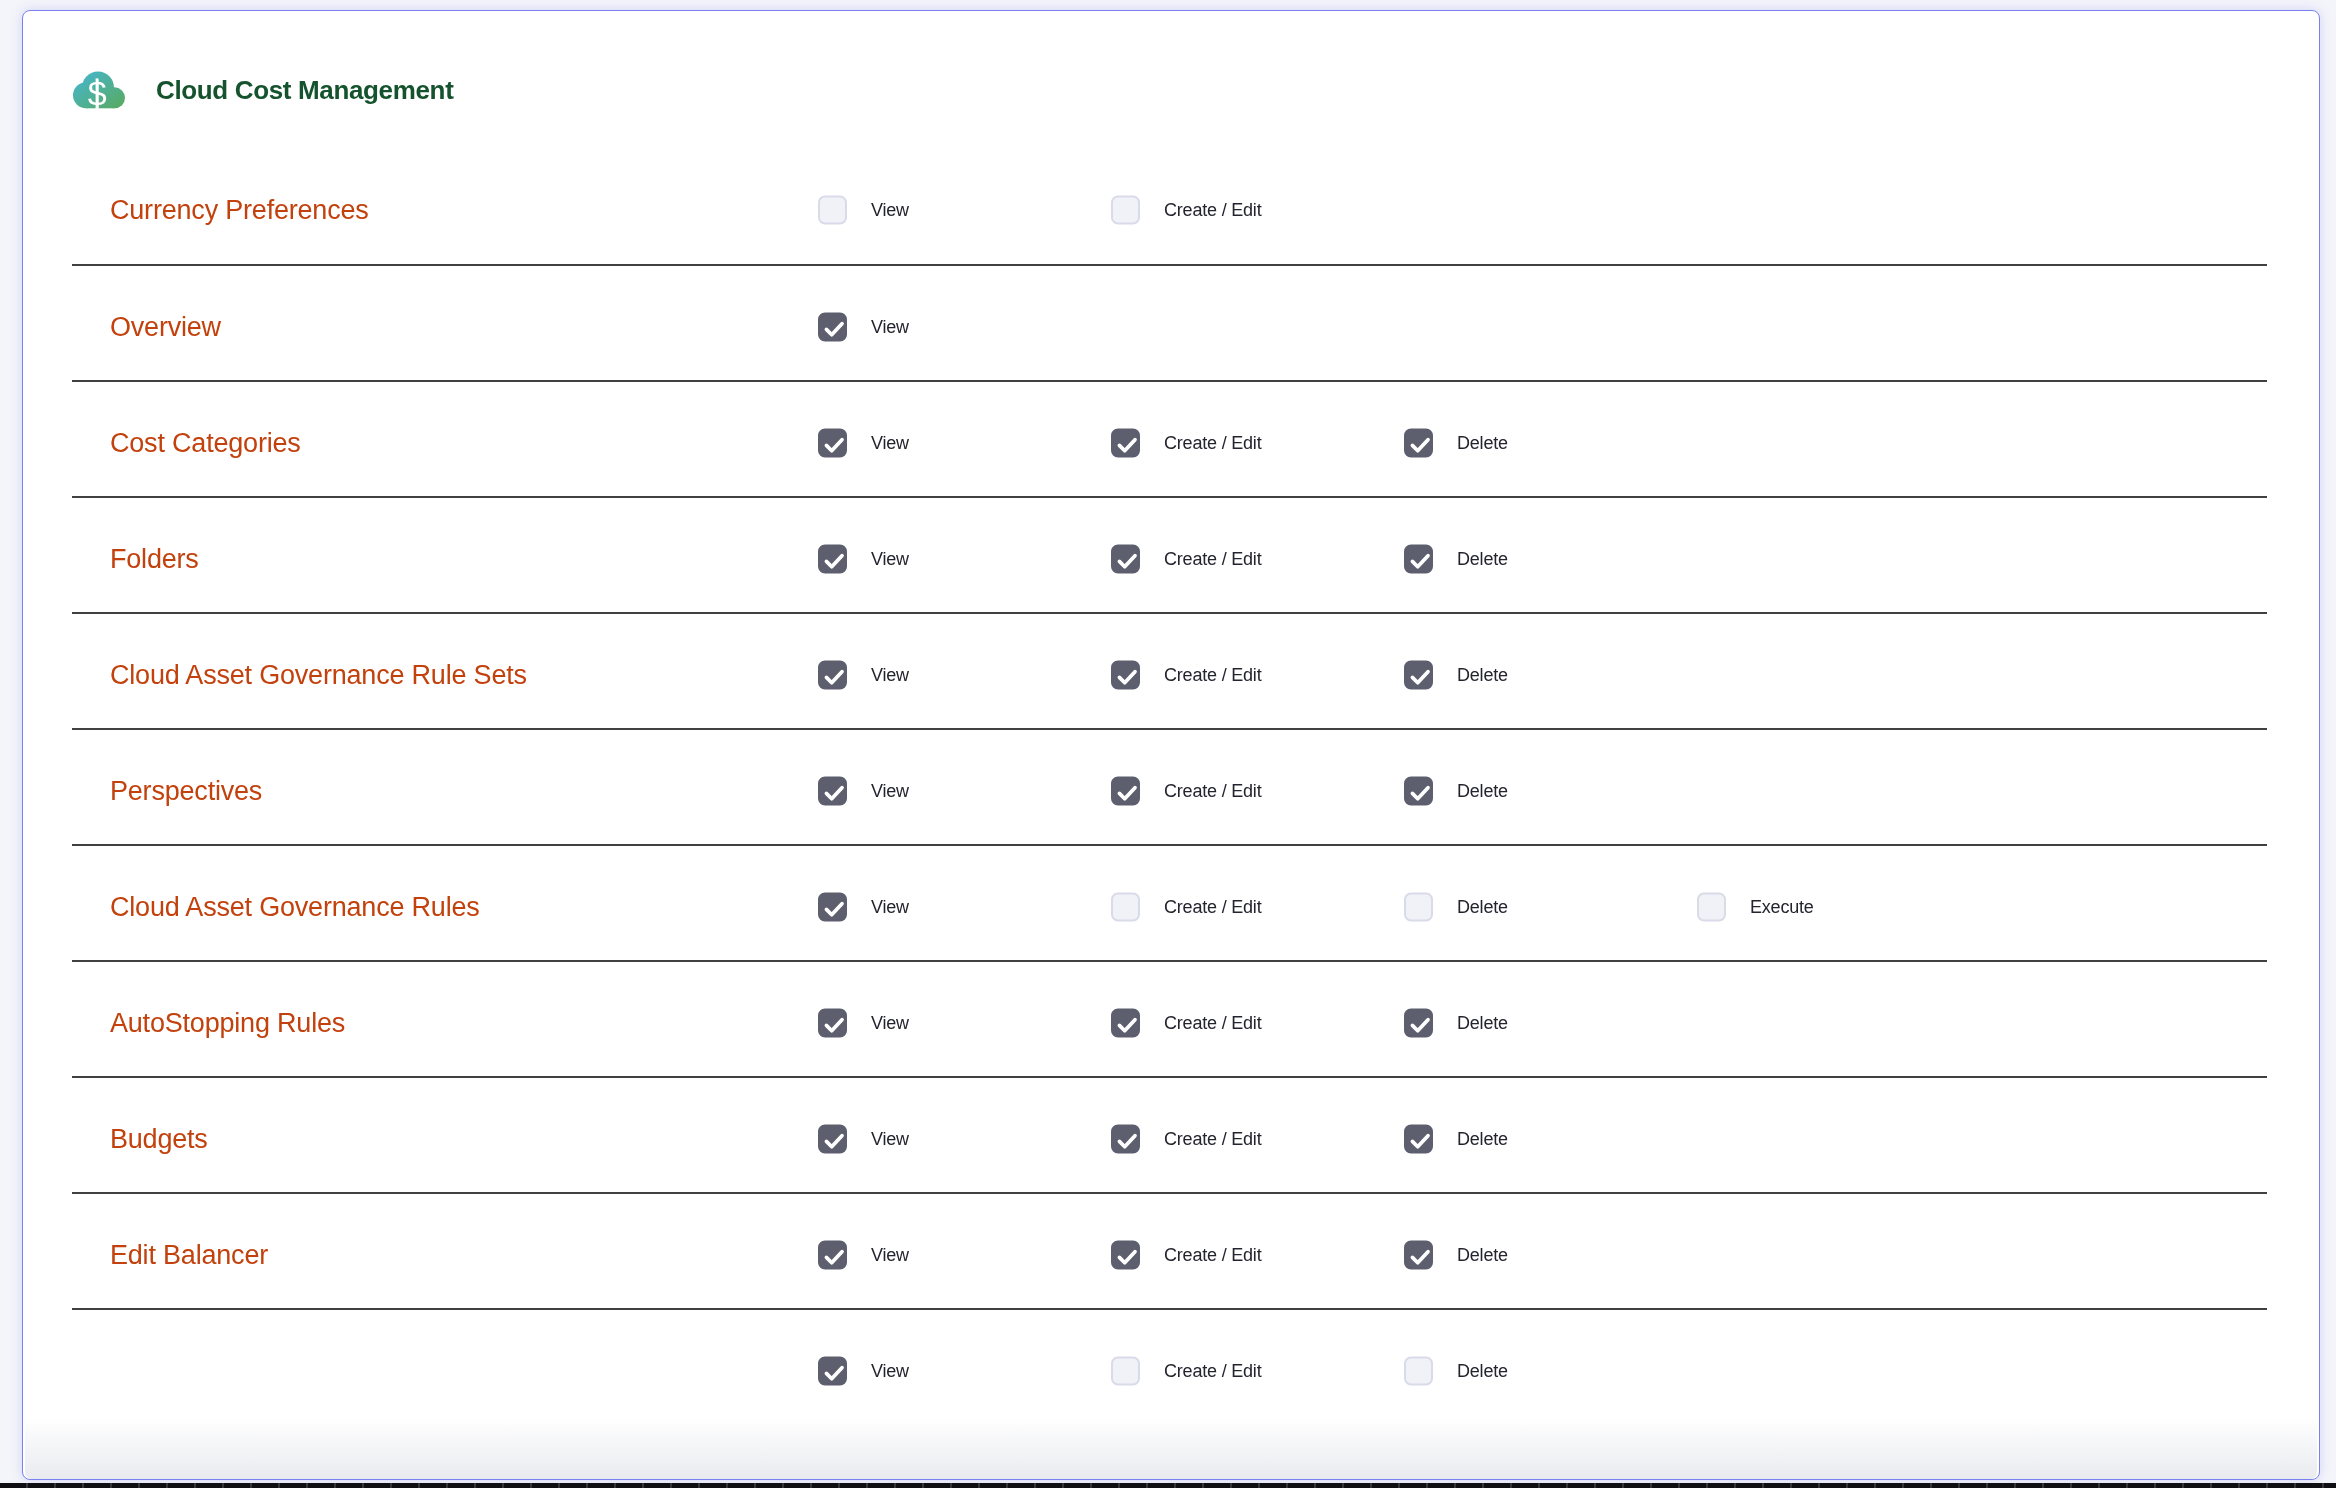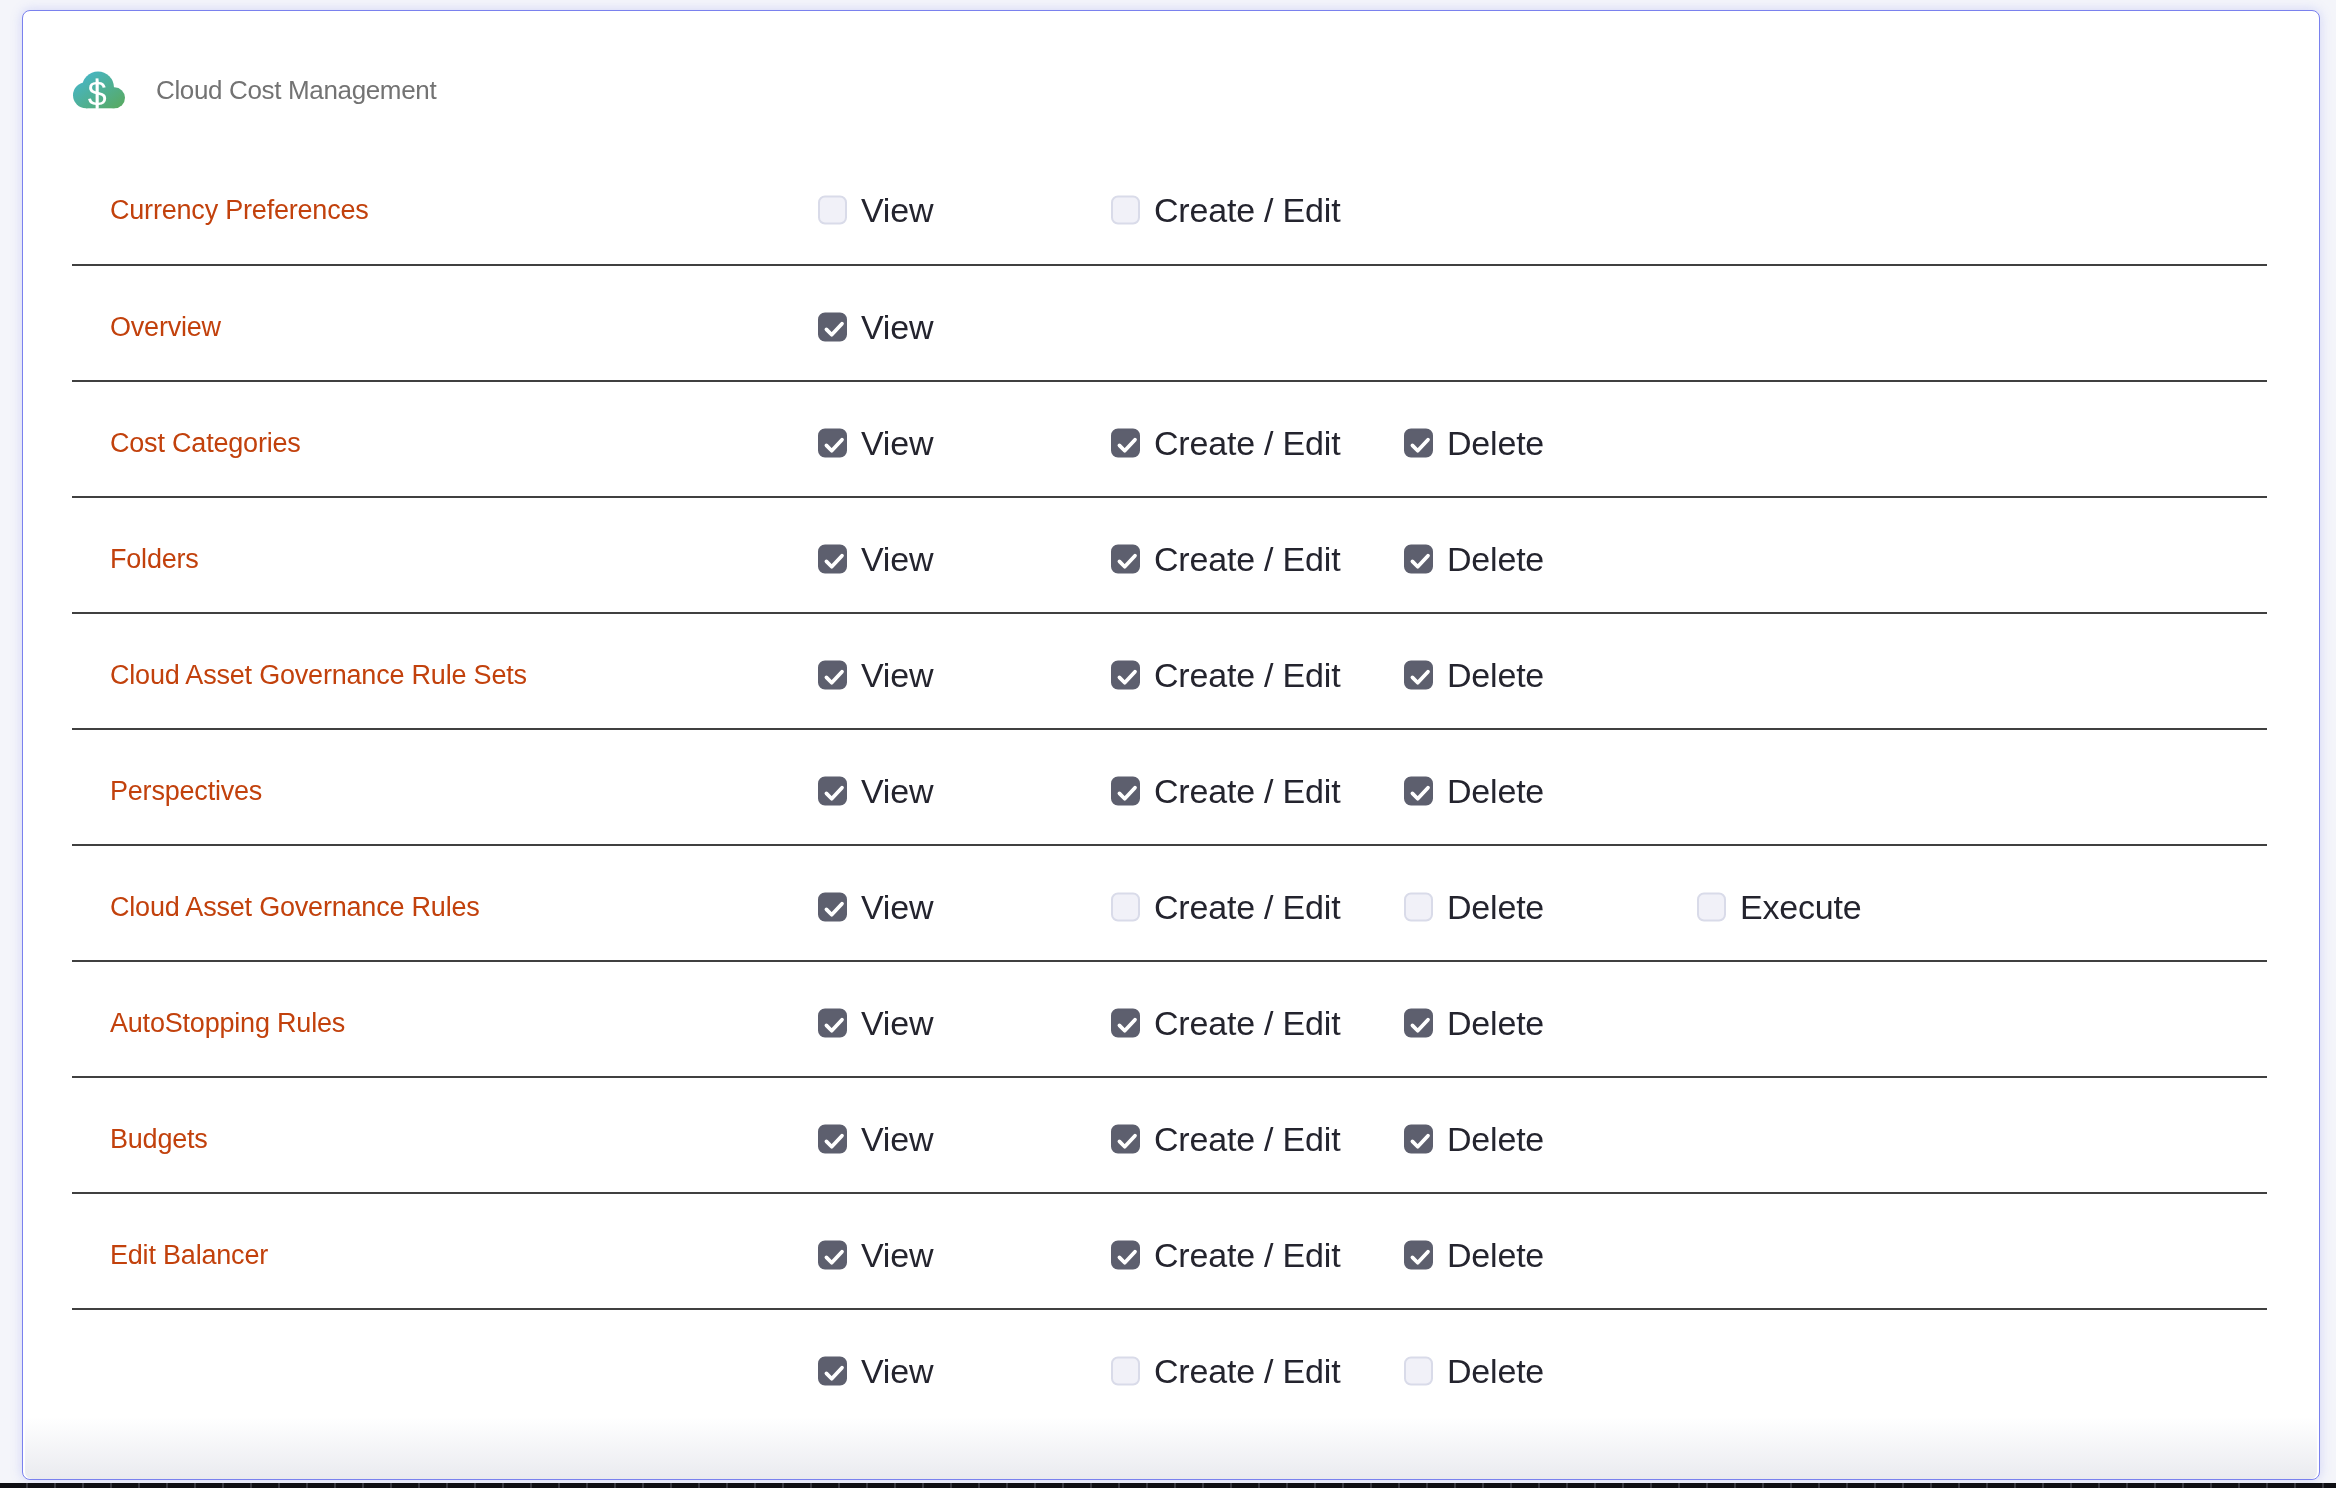--- a/index.html
+++ b/index.html
@@ -24,21 +24,21 @@
     left:2px; right:2px; bottom:0;
     height:62px;
     background:linear-gradient(to bottom, rgba(233,234,239,0) 0%, rgba(233,234,239,0.97) 100%);
     border-radius:0 0 7px 7px;
     pointer-events:none;
   }
   .hdr { position:absolute; left:50px; top:59px; height:40px; }
   .hdr svg { position:absolute; left:0; top:1px; }
   .hdr .title {
     position:absolute; left:83px; top:0;
-    font-size:26px; font-weight:normal; letter-spacing:-0.35px; color:#737373;
+    font-size:26px; font-weight:bold; letter-spacing:-0.35px; color:#14532d;
     line-height:40px; white-space:nowrap;
   }
   .rows { position:absolute; left:49px; top:137px; width:2195px; }
   .row { position:relative; height:116px; }
   .row + .row { border-top:2px solid #404040; }
   .lbl {
     position:absolute; left:38px; top:50%;
     transform:translateY(-50%) translateY(4px);
     font-size:27px; letter-spacing:-0.2px; color:#c2410c; white-space:nowrap;
   }
@@ -48,21 +48,21 @@
     display:flex; align-items:center; white-space:nowrap;
   }
   .c1 { left:746px; } .c2 { left:1039px;text-align:right; } .c3 { left:1332px; } .c4 { left:1625px;text-align:right; }
   .cb {
     width:29px; height:29px; border-radius:7px; flex:0 0 auto;
     background:#f1f1f8; border:2px solid #d9dbe9;
     position:relative;
   }
   .cb.on { background:#5d5f6e; border-color:#5d5f6e; }
   .cb.on svg { position:absolute; left:0; top:0; }
-  .pt { margin-left:14px; font-size:34px; letter-spacing:-0.2px; color:#24242e; }
+  .pt { margin-left:24px; font-size:18px; letter-spacing:-0.2px; color:#24242e; }
 </style>
 </head>
 <body>
   <div class="card">
     <div class="hdr">
       <svg width="52" height="44" viewBox="0 0 52 44">
         <defs>
           <linearGradient id="g" gradientUnits="userSpaceOnUse" x1="12" y1="0" x2="42" y2="40">
             <stop offset="0" stop-color="#46b6c8"></stop>
             <stop offset="1" stop-color="#58aa64"></stop>

